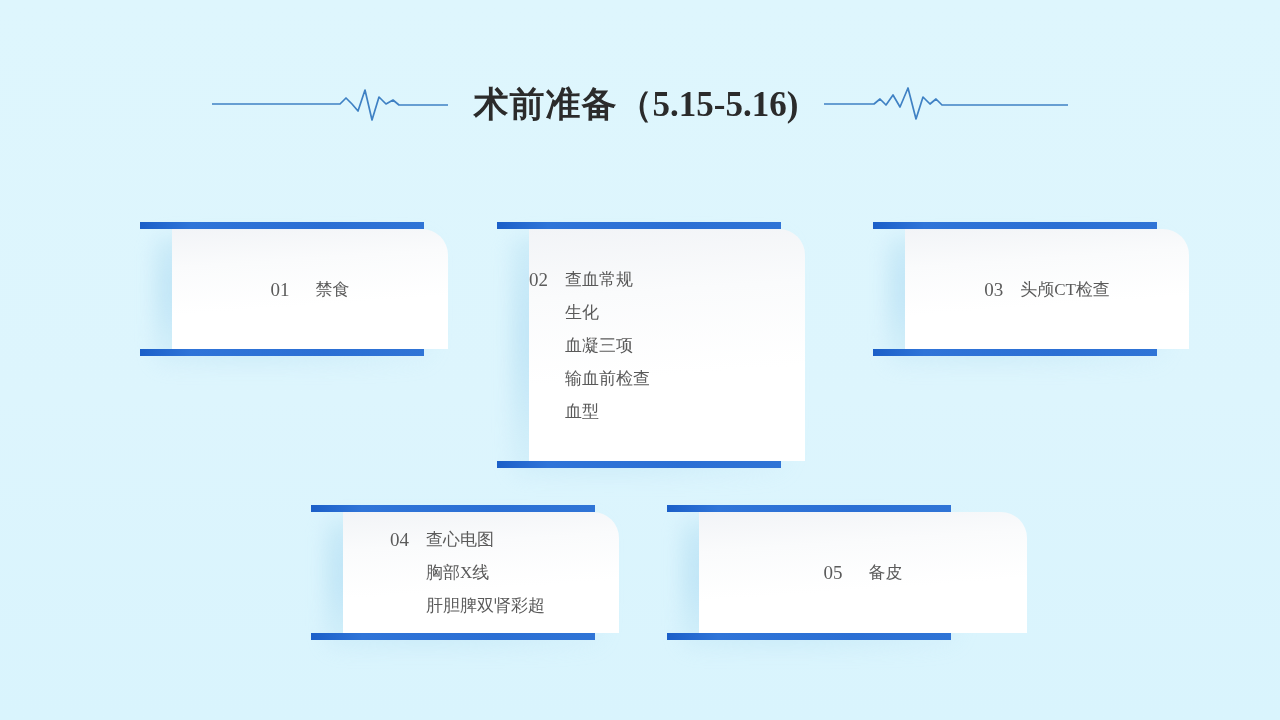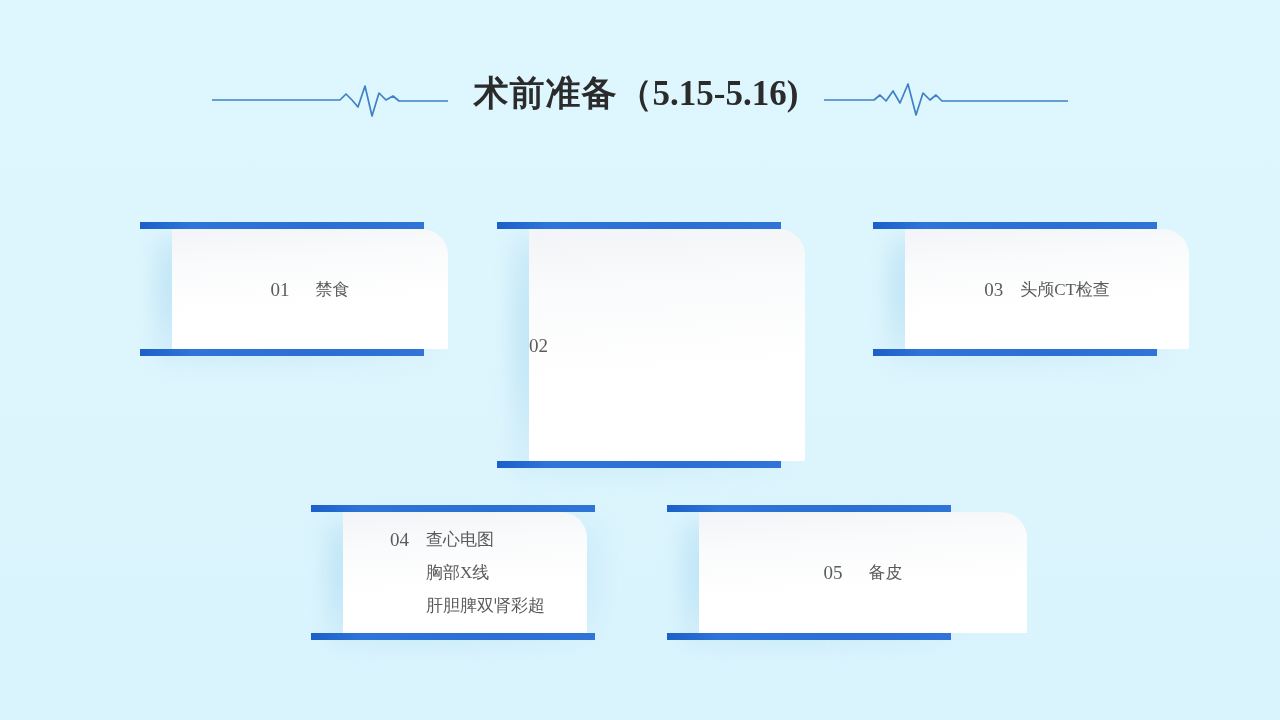--- a/index.html
+++ b/index.html
@@ -24,21 +24,21 @@
   }
 
   
   .title-row {
     position: absolute;
     left: 0;
     top: 76px;
     width: 1280px;
     height: 56px;
     display: flex;
-    align-items: flex-start;
+    align-items: center;
     justify-content: center;
     gap: 26px;
   }
   .ecg {
     display: block;
     flex: 0 0 auto;
   }
   .title-text {
     font-family: "Liberation Serif", "DejaVu Serif", serif;
     font-size: 35px;
@@ -153,20 +153,27 @@
     </div>
     <div class="bar bar-bottom" style="width:284px;"></div>
   </div>
 
   <div class="card" style="left:497px; top:222px; width:284px; height:246px;">
     <div class="card-shadow"></div>
     <div class="bar bar-top" style="width:284px;"></div>
     <div class="panel list-text" style="width:276px; box-sizing:border-box;">
       <div class="entry gap-narrow">
         <span class="num">02</span>
+        <span class="lines">
+          <span>查血常规</span>
+          <span>生化</span>
+          <span>血凝三项</span>
+          <span>输血前检查</span>
+          <span>血型</span>
+        </span>
       </div>
     </div>
     <div class="bar bar-bottom" style="width:284px;"></div>
   </div>
 
   <div class="card" style="left:873px; top:222px; width:284px; height:134px;">
     <div class="card-shadow"></div>
     <div class="bar bar-top" style="width:284px;"></div>
     <div class="panel center-text" style="width:284px;">
       <div class="entry gap-narrow">
@@ -175,21 +182,21 @@
           <span>头颅CT检查</span>
         </span>
       </div>
     </div>
     <div class="bar bar-bottom" style="width:284px;"></div>
   </div>
 
   <div class="card" style="left:311px; top:505px; width:284px; height:135px;">
     <div class="card-shadow"></div>
     <div class="bar bar-top" style="width:284px;"></div>
-    <div class="panel list-text" style="width:244px; padding-left:47px; box-sizing:border-box;">
+    <div class="panel list-text" style="width:276px; padding-left:47px; box-sizing:border-box;">
       <div class="entry gap-narrow">
         <span class="num">04</span>
         <span class="lines">
           <span>查心电图</span>
           <span>胸部X线</span>
           <span>肝胆脾双肾彩超</span>
         </span>
       </div>
     </div>
     <div class="bar bar-bottom" style="width:284px;"></div>

